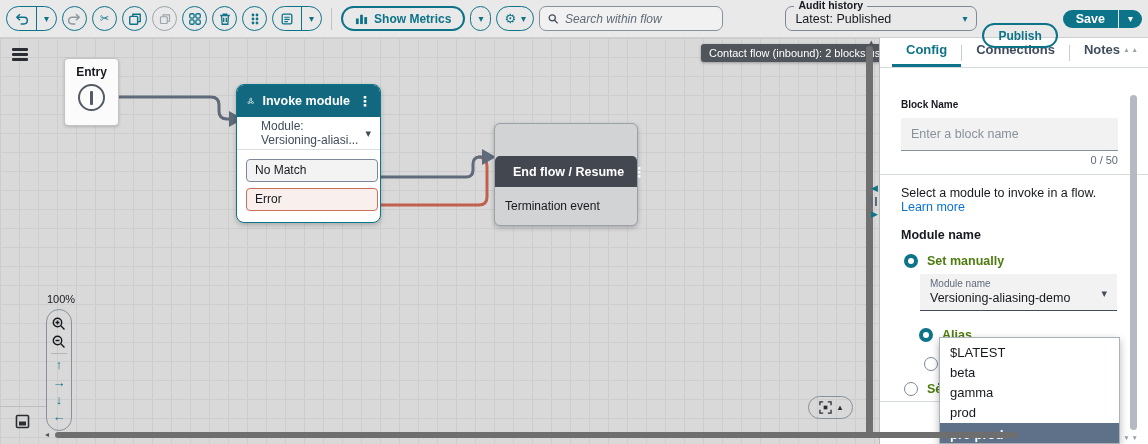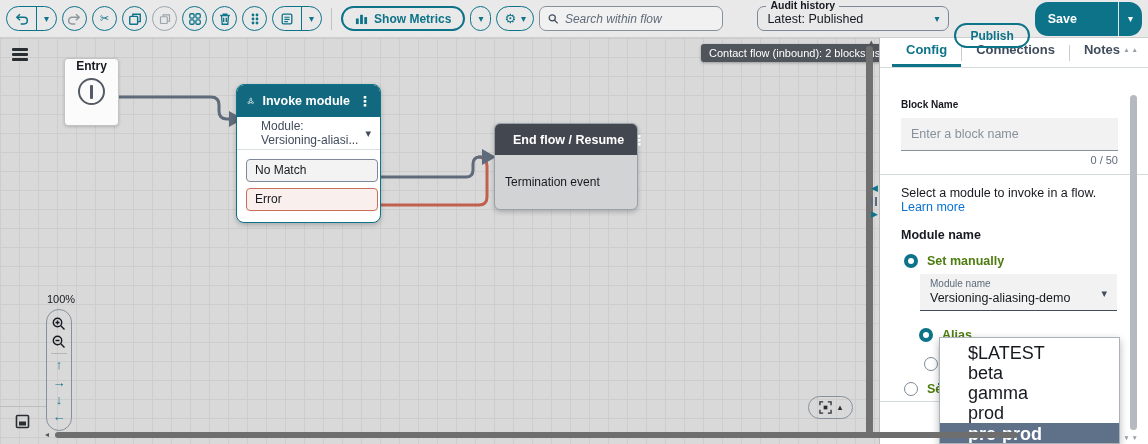--- a/index.html
+++ b/index.html
@@ -25,38 +25,38 @@
   .search { width:184px; height:25px; border:1px solid #87919b; border-radius:7px; background:#f1f1f1;
             display:flex; align-items:center; padding:0 8px; gap:6px; flex:none; }
   .search input { border:none; background:transparent; outline:none; width:100%;
                   font-size:12px; color:#414d5c; font-family:inherit; }
   .search input::placeholder { font-style:italic; color:#5f6b7a; }
   .audit { margin-left:auto; position:relative; width:192px; height:25px; border:1px solid #7d8998;
            border-radius:7px; display:flex; align-items:center; justify-content:space-between;
            padding:2px 9px; font-size:12.5px; color:#16191f; flex:none; cursor:pointer; }
   .audit-label { position:absolute; top:-8px; left:8px; background:#e9e9e9; font-size:10.5px;
                  font-weight:bold; padding:0 4px; color:#16191f; }
-  .btn-save { height:34px; border-radius:13px; background:#0d7389; color:#fff; font-weight:bold;
-              font-size:12.5px; display:flex; align-items:stretch; flex:none; cursor:pointer;gap:28px; }
+  .btn-save { height:18px; border-radius:13px; background:#0d7389; color:#fff; font-weight:bold;
+              font-size:12.5px; display:flex; align-items:stretch; flex:none; cursor:pointer; }
   .btn-save .seg { display:flex; align-items:center; padding:0 13px; }
   .btn-save .seg + .seg { border-left:1.5px solid rgba(255,255,255,.85); padding:0 9px; }
   .btn-save .carets { color:#fff; }
   svg.icon { display:block; }
 
   
   .canvas { position:absolute; top:38px; left:0; width:879px; height:406px; background-color:#d9d9d9;
             background-image:linear-gradient(#cdcdcd 1px,transparent 1px),
                              linear-gradient(90deg,#cdcdcd 1px,transparent 1px);
             background-size:19px 19px; }
   .hamburger { position:absolute; left:12px; top:10px; width:16px; cursor:pointer; }
   .hamburger div { height:2.5px; background:#2a2e33; margin-bottom:2.5px; border-radius:1px; }
 
   .entry-card { position:absolute; left:64px; top:20px; width:55px; height:68px; background:#fbfbfb;
                 border:1px solid #c3c3c3; border-radius:4px; box-shadow:0 1px 3px rgba(0,0,0,.18);
-                display:flex; flex-direction:column; align-items:center; gap:5px; }
+                display:flex; flex-direction:column; align-items:center; padding-top:6px; gap:5px; }
   .entry-title { font-size:12px; font-weight:bold; color:#16191f; }
   .entry-circle { width:27px; height:27px; border:2.5px solid #545b64; border-radius:50%;
                   display:flex; align-items:center; justify-content:center; }
   .entry-bar { width:3.5px; height:14px; background:#545b64; border-radius:1px; }
 
   .conn-svg { position:absolute; left:0; top:0; width:879px; height:406px; pointer-events:none; }
 
   .block { position:absolute; border-radius:8px; box-shadow:0 2px 5px rgba(0,0,0,.22); }
   .invoke { left:236px; top:46px; width:145px; border:1px solid #0d7389; background:#fff; }
   .blk-head { height:32px; display:flex; align-items:center; gap:8px; padding:0 8px 0 10px;
@@ -67,22 +67,22 @@
   .module-row { display:flex; align-items:center; justify-content:space-between; padding:0 9px 0 24px;
                 height:33px; font-size:12px; color:#414d5c; border-bottom:1px solid #d9dee0; cursor:pointer; }
   .module-row .dd { color:#414d5c; font-size:11px; }
   .outputs { padding:9px 2px 11px 9px; display:flex; flex-direction:column; gap:6px; }
   .output { height:23px; line-height:21px; border-radius:4px; font-size:12px; color:#16191f;
             padding-left:8px; cursor:pointer; }
   .output.nomatch { border:1.5px solid #7d8998; background:#f3f3f3; }
   .output.error { border:1.5px solid #c96f5a; background:#f9efec; }
 
   .endflow { left:494px; top:85px; width:144px; border:1px solid #9aa0a8; background:#d2d3d5; border-radius:6px; }
-  .endflow .blk-head { background:#43474f; border-radius:5px 5px 0 0; height:31px; }
-  .endflow-body { padding:20px 10px; font-size:12px; color:#16191f; }
+  .endflow .blk-head { background:#43474f; border-radius:5px 5px 0 0; height:31px;margin-top:32px; }
+  .endflow-body { padding:12px 10px; font-size:12px; color:#16191f; }
 
   .tooltip { position:absolute; left:701px; top:6px; background:#50555c; color:#fff; font-size:11px;
              padding:3px 8px; border-radius:3px; white-space:nowrap; box-shadow:0 1px 3px rgba(0,0,0,.3); }
 
   .zoom-level { position:absolute; left:47px; top:255px; font-size:11px; color:#16191f; }
   .zoom-pill { position:absolute; left:46px; top:271px; width:26px; height:122px;
                border:1px solid #87919b; border-radius:13px; display:flex; flex-direction:column;
                align-items:center; justify-content:space-between; padding:7px 0; }
   .zoom-pill .sep { width:16px; height:1px; background:#b5b5b5; }
   .nav-arrow { color:#0d7389; font-size:13px; font-weight:bold; line-height:1; cursor:pointer; }
@@ -140,21 +140,21 @@
   .combo.alias .small-label { color:#0d7389; }
   .combo.alias .dd { color:#0d7389; }
 
   .ghost-radio1 { position:absolute; left:44px; top:319px; }
   .ghost-radio2 { position:absolute; left:24px; top:344px; display:flex; gap:9px; align-items:center; }
   .ghost-div { position:absolute; left:0; top:363px; width:59px; height:1px; background:#d5dbdb; }
 
   .options { position:absolute; left:59px; top:299px; width:181px; height:107px; background:#fff;
              border:1px solid #aab2ba; box-shadow:0 3px 8px rgba(0,0,0,.28); z-index:60; overflow:hidden;
              padding-top:5px; }
-  .option { height:20px; line-height:20px; padding-left:28px; font-size:18px; color:#16191f; cursor:pointer; }
+  .option { height:20px; line-height:20px; padding-left:10px; font-size:13px; color:#16191f; cursor:pointer; }
   .option.selected { background:#5f7189; color:#fff; font-weight:bold; height:23px; line-height:23px; }
 
   .panel-vscroll { position:absolute; right:11px; top:57px; width:7px; height:335px; background:#b4babf;
                    border-radius:4px; cursor:pointer; }
 
   .resize-widget { position:absolute; left:871px; top:184px; z-index:6; display:flex; flex-direction:column;
                    align-items:center; gap:4px; }
   .resize-widget .tri { color:#0d7389; font-size:9px; line-height:1; cursor:pointer; }
   .resize-widget .grip { display:flex; gap:2px; cursor:pointer; }
   .resize-widget .grip div { width:2px; height:9px; background:#5f6b7a; }

